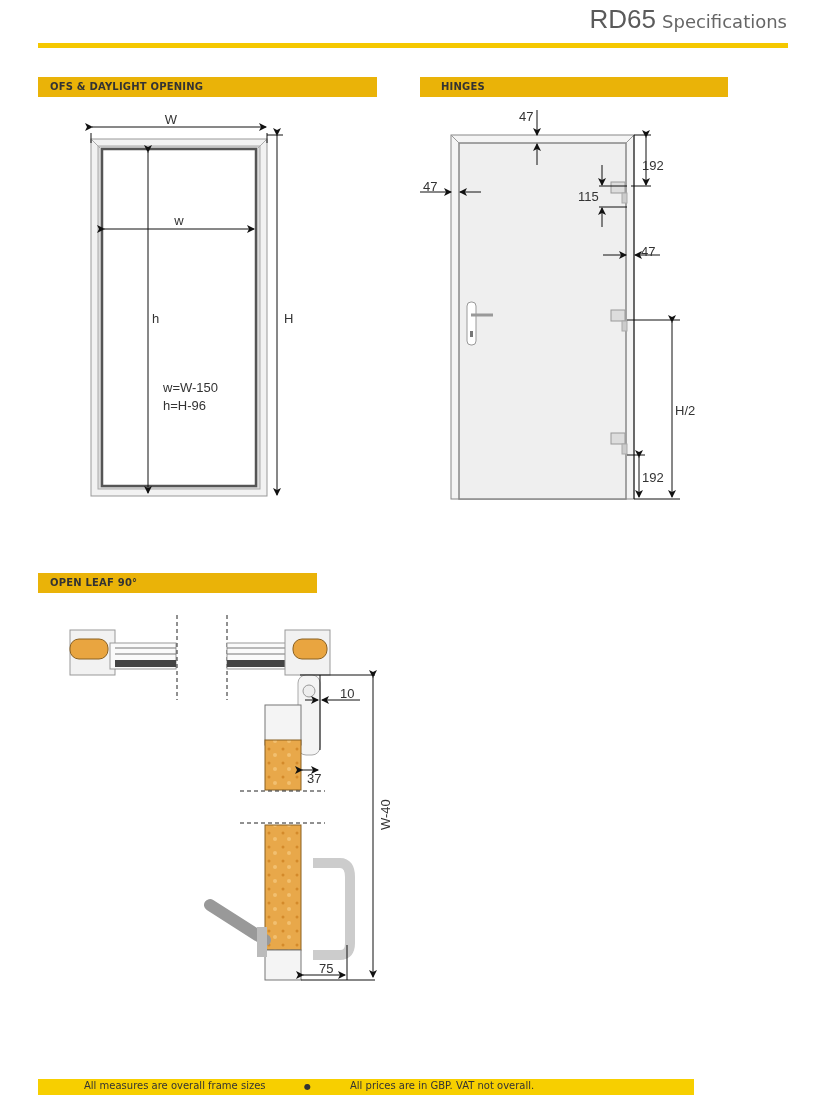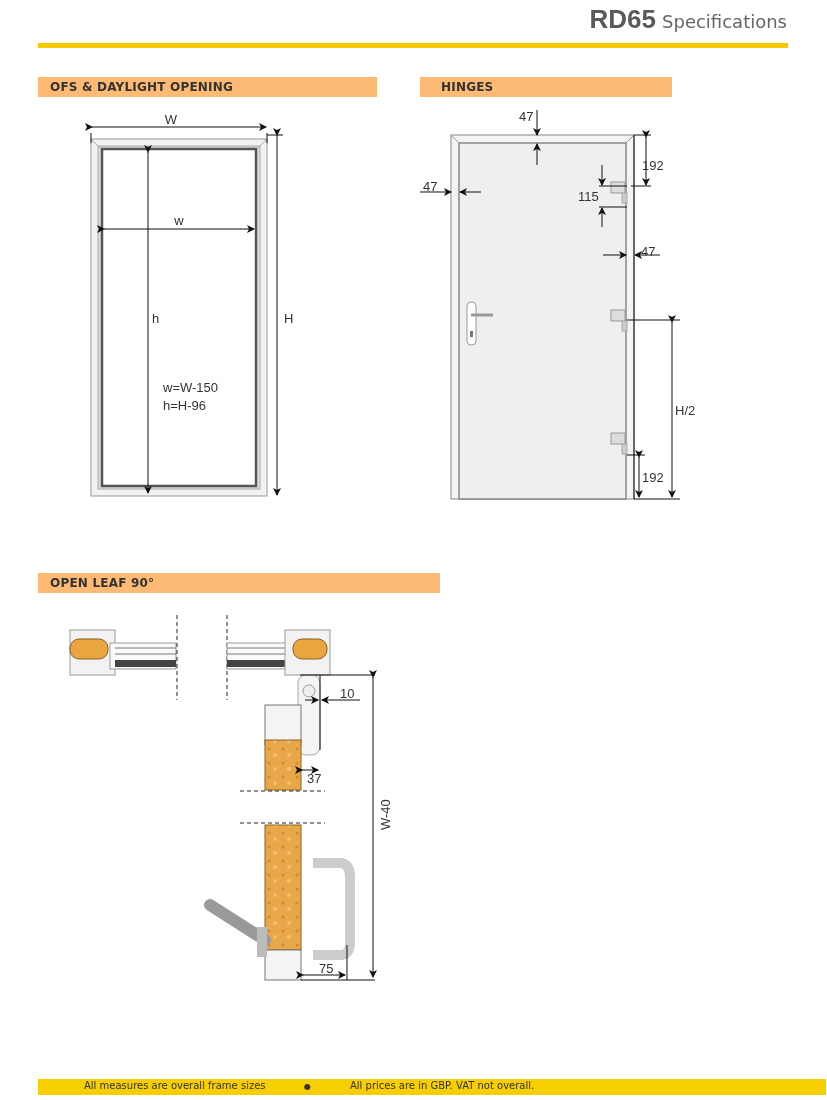--- a/index.html
+++ b/index.html
@@ -1,38 +1,38 @@
 <!DOCTYPE html>
 <html><head>
 <meta charset="utf-8">
 <style>
   html, body { margin:0; padding:0; background:#fff; }
   body { width:827px; height:1100px; position:relative; overflow:hidden; font-family:"Liberation Sans", sans-serif; color:#222; }
   .abs { position:absolute; }
   .title { right:40px; top:4px; font-size:26px; color:#555; white-space:nowrap; }
-  .title .model { font-weight:bold; color:#5a5a5a; }
+  .title .model { font-weight:normal; color:#5a5a5a; }
   .title .sub { font-family:"DejaVu Sans", sans-serif; font-size:18px; color:#666; margin-left:6px; }
   .title-rule { left:38px; top:43px; width:750px; height:5px; background:#f5c800; }
-  .section-bar { background:#fdba74; height:20px; font-family:"DejaVu Sans", sans-serif; font-size:12px; font-weight:bold; color:#333; line-height:20px; padding-left:12px; box-sizing:border-box; letter-spacing:0.2px; }
-  .footer-bar { left:38px; top:1079px; width:788px; height:16px; background:#f7cf00; font-family:"DejaVu Sans", sans-serif; font-size:10px; color:#333; }
+  .section-bar { background:#eab308; height:20px; font-family:"DejaVu Sans", sans-serif; font-size:10px; font-weight:bold; color:#333; line-height:20px; padding-left:12px; box-sizing:border-box; letter-spacing:0.2px; }
+  .footer-bar { left:38px; top:1079px; width:656px; height:16px; background:#f7cf00; font-family:"DejaVu Sans", sans-serif; font-size:10px; color:#333; }
   .footer-bar span { position:absolute; top:1px; }
   .page-num { left:746px; top:1124px; width:40px; height:14px; border:1px solid #f7cf00; font-family:Liberation Sans, sans-serif; font-size:10px; color:#444; text-align:center; line-height:14px; background:#fff; }
   svg text { font-family:"Liberation Sans", sans-serif; }
 </style>
 </head>
 <body>
 
 <div class="abs title">
   <span class="model">RD65</span><span class="sub">Specifications</span>
 </div>
 <div class="abs title-rule"></div>
 
 <div class="abs section-bar" style="left:38px;top:77px;width:339px;">OFS &amp; DAYLIGHT OPENING</div>
-<div class="abs section-bar" style="left:420px;top:77px;width:252px;padding-left:21px;">HINGES</div>
-<div class="abs section-bar" style="left:38px;top:573px;width:402px;">OPEN LEAF 90°</div>
+<div class="abs section-bar" style="left:420px;top:77px;width:308px;padding-left:21px;">HINGES</div>
+<div class="abs section-bar" style="left:38px;top:573px;width:279px;">OPEN LEAF 90°</div>
 
 <svg class="abs" style="left:80px;top:105px;" width="230" height="400" viewBox="0 0 230 400">
   <defs>
     <marker id="ar" markerWidth="8" markerHeight="8" refX="7" refY="4" orient="auto">
         <path d="M0,0 L8,4 L0,8 L2,4 z" fill="#111"></path>
       </marker>
   </defs>
 
   <rect x="11" y="34" width="176" height="357" fill="#f2f2f2" stroke="#999" stroke-width="1"></rect>
   <rect x="18" y="41" width="162" height="343" fill="#ddd" stroke="#aaa" stroke-width="1"></rect>

